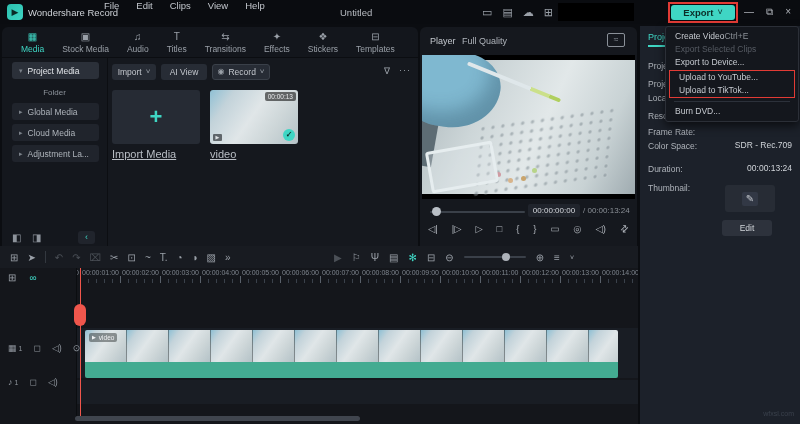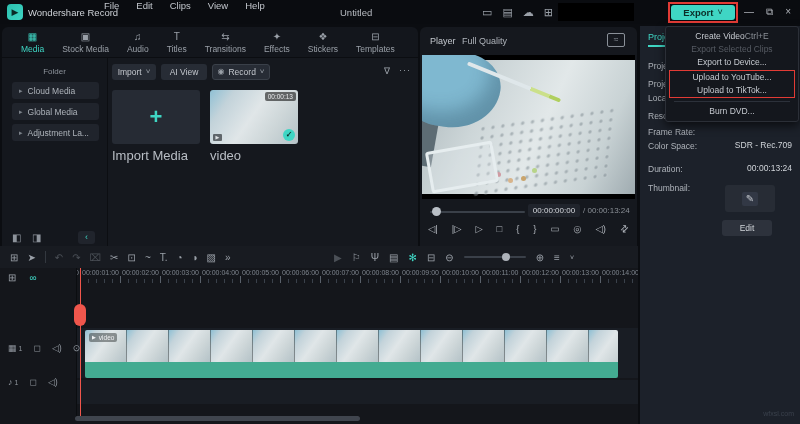--- a/index.html
+++ b/index.html
@@ -55,21 +55,21 @@
   .pill-btn .ic{font-size:8px;}
   #search-wrap{position:absolute;left:155px;top:6px;width:120px;height:16px;display:flex;align-items:center;gap:5px;}
   #search-glass{width:6px;height:6px;border:1px solid #8a9098;border-radius:50%;position:relative;}
   #search-glass::after{content:"";position:absolute;left:5px;top:5px;width:4px;height:1px;background:#8a9098;transform:rotate(45deg);}
   #search-input{background:transparent;border:none;outline:none;color:#c3c7cd;font-size:8.5px;width:95px;
                 font-family:"Liberation Sans",sans-serif;}
   #search-input::placeholder{color:#6d7publice;}
   #search-input::placeholder{color:#6d737b;}
   #filter-ic{position:absolute;left:277px;top:9px;font-size:9px;}
   #more-ic{position:absolute;left:292px;top:8px;font-size:9px;letter-spacing:1px;}
-  .tile-label{position:absolute;font-size:13px;color:#b9bec5;}
+  .tile-label{position:absolute;font-size:11px;color:#b9bec5;text-decoration:underline;}
   #import-tile{position:absolute;left:5px;top:32px;width:88px;height:54px;background:#262b34;border-radius:3px;
                display:flex;align-items:center;justify-content:center;}
   #import-plus{font-size:22px;color:var(--accent);font-weight:bold;}
   #video-tile{position:absolute;left:103px;top:32px;width:88px;height:54px;border-radius:3px;overflow:hidden;
               background:linear-gradient(125deg,#8fc0d4 0%,#c3d3da 20%,#e0e6e8 48%,#cdd6d8 72%,#b4c2c7 100%);}
   #dur-badge{position:absolute;right:2px;top:2px;background:rgba(0,0,0,.55);color:#e8eaec;font-size:6.5px;
              padding:1px 3px;border-radius:2px;}
   #cam-chip{position:absolute;left:3px;bottom:3px;width:9px;height:7px;background:rgba(20,24,28,.6);
             border-radius:1px;color:#dfe3e6;font-size:5px;text-align:center;line-height:7px;}
   #check-chip{position:absolute;right:3px;bottom:3px;width:12px;height:12px;border-radius:50%;
@@ -116,21 +116,21 @@
   #thumb-box{position:absolute;left:85px;top:159px;width:50px;height:27px;background:#272c35;border-radius:3px;
              display:flex;align-items:center;justify-content:center;}
   #thumb-box .ic{font-size:10px;color:#c3c7cd;background:#323845;padding:2px 4px;border-radius:2px;}
   #edit-btn{position:absolute;left:82px;top:194px;width:50px;height:16px;background:#2d323c;border-radius:3px;
             font-size:8.5px;color:#d0d4d9;text-align:center;line-height:16px;}
   #watermark{position:absolute;right:6px;top:384px;font-size:7px;color:#3a414c;}
 
   
   #export-menu{position:absolute;left:665px;top:26px;width:134px;background:#14171d;border:1px solid #2b2f37;
                box-shadow:0 4px 10px rgba(0,0,0,.6);border-radius:3px;padding:3px 0;z-index:50;box-sizing:border-box;}
-  .mi{height:13px;line-height:13px;padding:0 9px;font-size:8.5px;color:#c6cad0;display:flex;justify-content:center;}
+  .mi{height:13px;line-height:13px;padding:0 9px;font-size:8.5px;color:#c6cad0;display:flex;justify-content:flex-start;}
   .mi.disabled{color:#565b63;}
   .mi .sc{color:#8b9097;}
   #red-group{margin:1px 3px;border:1.5px solid var(--annot);}
   .msep{height:1px;background:#2c313a;margin:3px 8px;}
 
   
   #timeline{position:absolute;left:0;top:246px;width:638px;height:178px;background:#14161b;}
   #tl-toolbar{position:absolute;left:0;top:0;width:638px;height:22px;background:#181b21;}
   #tl-left{position:absolute;left:10px;top:0;height:22px;display:flex;align-items:center;gap:9px;}
   #tl-right{position:absolute;left:334px;top:0;height:22px;display:flex;align-items:center;gap:10px;}
@@ -229,28 +229,32 @@
       </div>
       <div class="tab">
         <span class="tico">⊟</span>
         <span class="tlb">Templates</span>
       </div>
     </div>
 
   <div id="media-panel">
     <div id="sidebar">
       <div id="sidebar-items">
+          <div class="sb-item sel">
+            <span class="ic">▾</span>
+            <span>Project Media</span>
+          </div>
           <div class="sb-section">Folder</div>
           <div class="sb-item">
             <span class="ic">▸</span>
-            <span>Cloud Media</span>
+            <span>Global Media</span>
           </div>
           <div class="sb-item">
             <span class="ic">▸</span>
-            <span>Global Media</span>
+            <span>Cloud Media</span>
           </div>
           <div class="sb-item">
             <span class="ic">▸</span>
             <span>Adjustment La...</span>
           </div>
         </div>
       <div id="sb-bottom">
         <span class="ic" style="left:10px">◧</span>
         <span class="ic" style="left:30px">◨</span>
         <div id="collapse-chip">‹</div>

